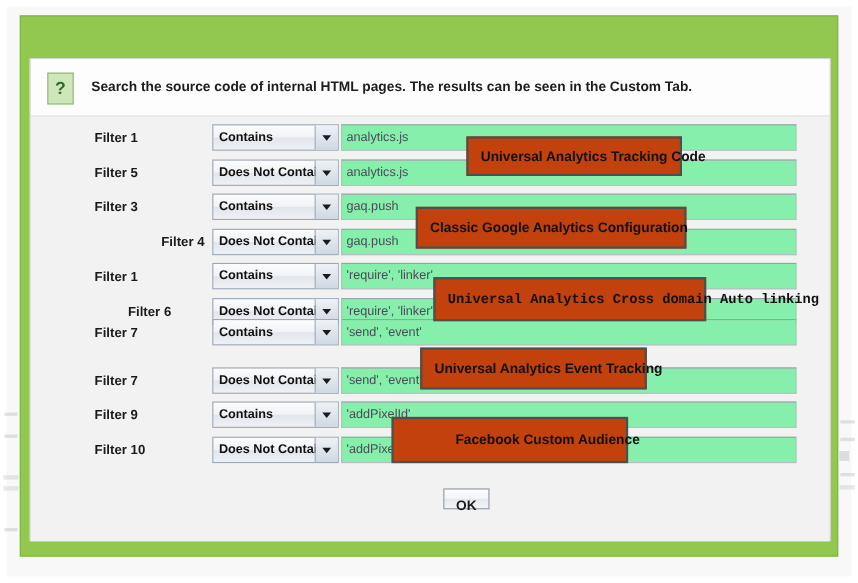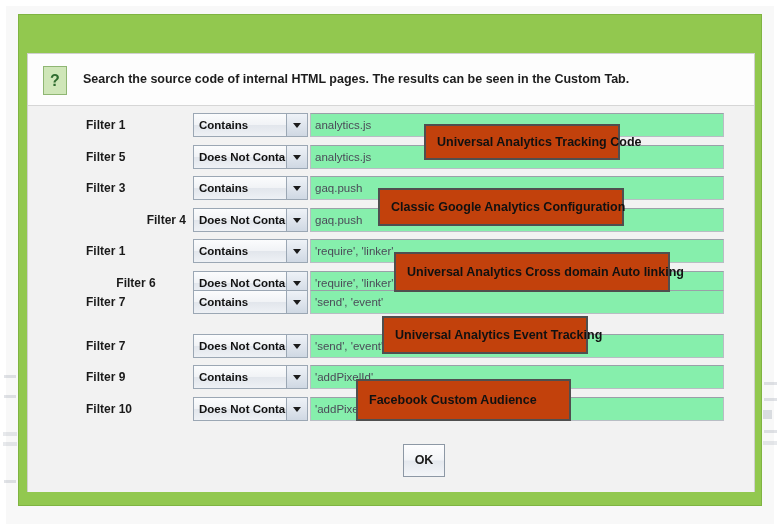--- a/index.html
+++ b/index.html
@@ -250,21 +250,21 @@
     color: #111111;
     white-space: nowrap;
   }
 
   
   #ok-button {
     position: absolute;
     left: 375px;
     top: 338px;
     width: 42px;
-    height: 33px;
+    height: 19px;
     box-sizing: border-box;
     border: 1px solid #8d98a5;
     background: linear-gradient(to bottom, #fdfdfe 0%, #f2f4f7 48%, #e4e8ee 52%, #f3f5f8 100%);
     font-size: 12.5px;
     font-weight: bold;
     color: #1a1a1a;
     line-height: 31px;
     text-align: center;
     cursor: pointer;
   }
@@ -425,21 +425,21 @@
 
   </div>
 </div>
 
 <div class="callout" style="left: 424px; top: 124px; width: 196px; height: 36px;">
     <span class="callout-text">Universal Analytics Tracking Code</span>
   </div>
 <div class="callout" style="left: 378px; top: 188px; width: 246px; height: 38px;">
     <span class="callout-text">Classic Google Analytics Configuration</span>
   </div>
-<div class="callout" style="left: 394px; top: 252px; width: 276px; height: 40px;">
+<div class="callout" style="left: 394px; top: 252px; width: 248px; height: 40px; font-family: Liberation Mono, monospace;">
     <span class="callout-text">Universal Analytics Cross domain Auto linking</span>
   </div>
 <div class="callout" style="left: 382px; top: 316px; width: 206px; height: 38px;">
     <span class="callout-text">Universal Analytics Event Tracking</span>
   </div>
-<div class="callout" style="left: 356px; top: 379px; width: 215px; height: 42px;">
+<div class="callout" style="left: 356px; top: 379px; width: 215px; height: 42px; padding-left: 45px;">
     <span class="callout-text">Facebook Custom Audience</span>
   </div>
 
 </body></html>

